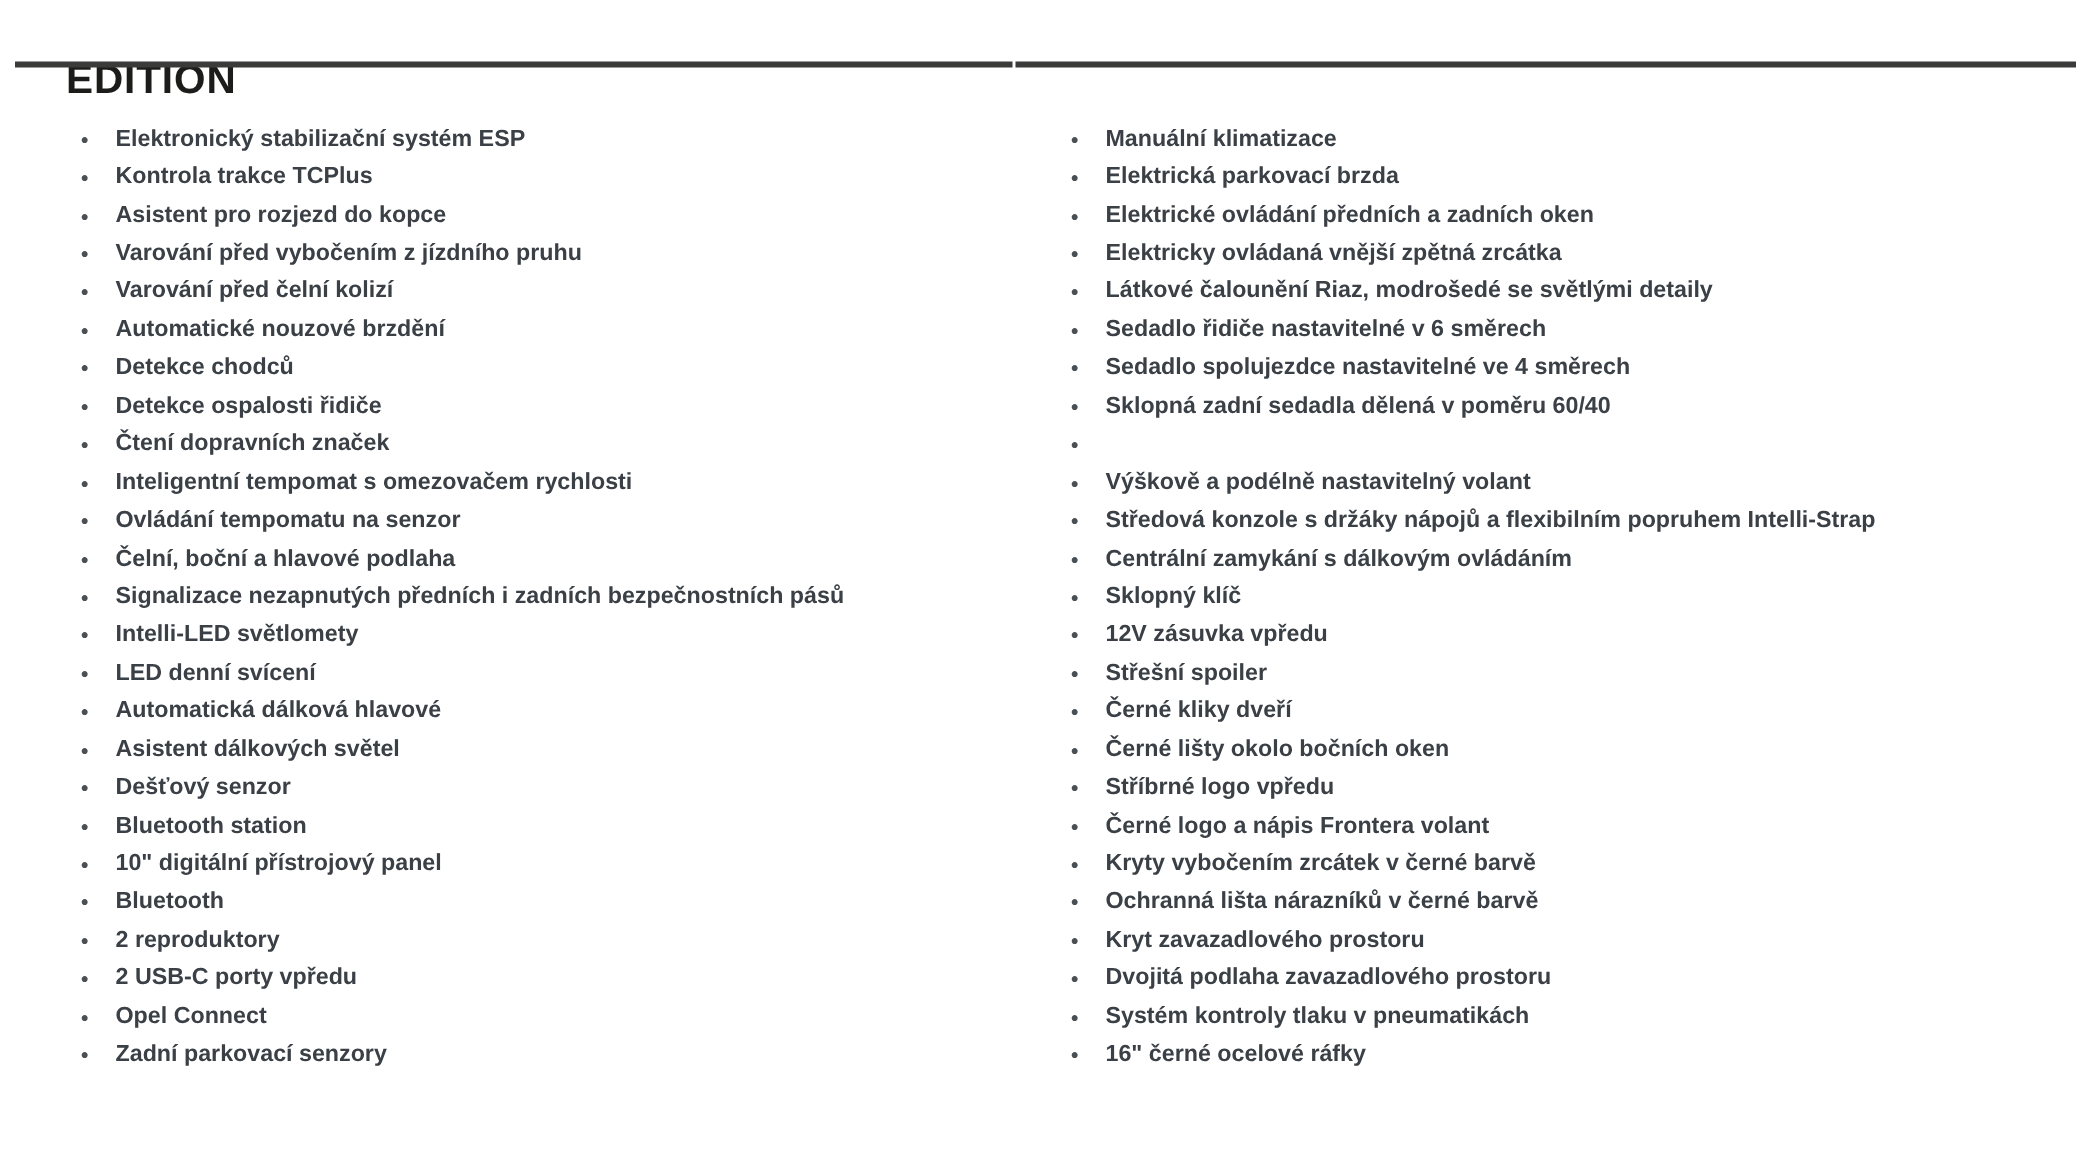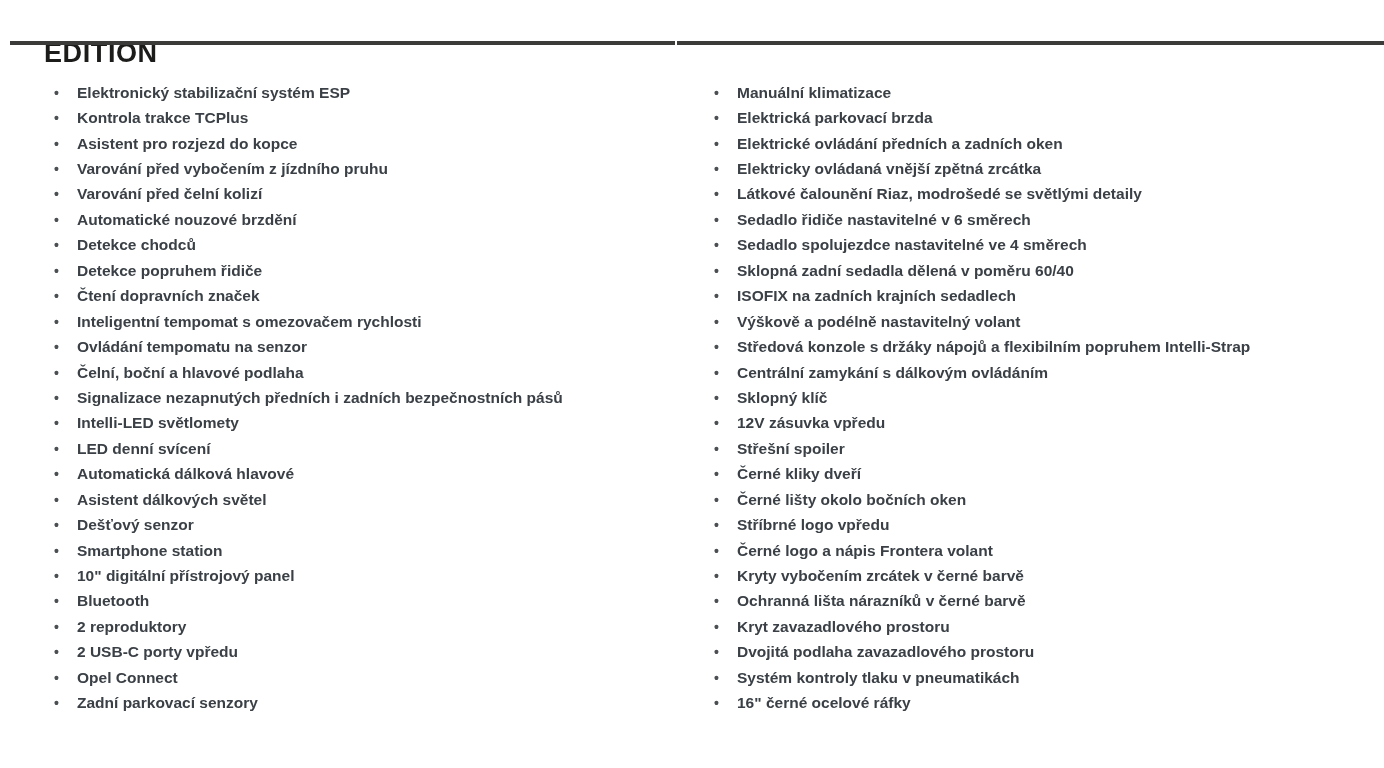--- a/index.html
+++ b/index.html
@@ -112,21 +112,21 @@
         <span>Automatické nouzové brzdění</span>
       </li>
 
       <li>
         <span class="bullet">•</span>
         <span>Detekce chodců</span>
       </li>
 
       <li>
         <span class="bullet">•</span>
-        <span>Detekce popruhem řidiče</span>
+        <span>Detekce ospalosti řidiče</span>
       </li>
 
       <li>
         <span class="bullet">•</span>
         <span>Čtení dopravních značek</span>
       </li>
 
       <li>
         <span class="bullet">•</span>
         <span>Inteligentní tempomat s omezovačem rychlosti</span>
@@ -167,21 +167,21 @@
         <span>Asistent dálkových světel</span>
       </li>
 
       <li>
         <span class="bullet">•</span>
         <span>Dešťový senzor</span>
       </li>
 
       <li>
         <span class="bullet">•</span>
-        <span>Smartphone station</span>
+        <span>Bluetooth station</span>
       </li>
 
       <li>
         <span class="bullet">•</span>
         <span>10" digitální přístrojový panel</span>
       </li>
 
       <li>
         <span class="bullet">•</span>
         <span>Bluetooth</span>
@@ -245,21 +245,20 @@
         <span>Sedadlo spolujezdce nastavitelné ve 4 směrech</span>
       </li>
 
       <li>
         <span class="bullet">•</span>
         <span>Sklopná zadní sedadla dělená v poměru 60/40</span>
       </li>
 
       <li>
         <span class="bullet">•</span>
-        <span>ISOFIX na zadních krajních sedadlech</span>
       </li>
 
       <li>
         <span class="bullet">•</span>
         <span>Výškově a podélně nastavitelný volant</span>
       </li>
 
       <li>
         <span class="bullet">•</span>
         <span>Středová konzole s držáky nápojů a flexibilním popruhem Intelli-Strap</span>

